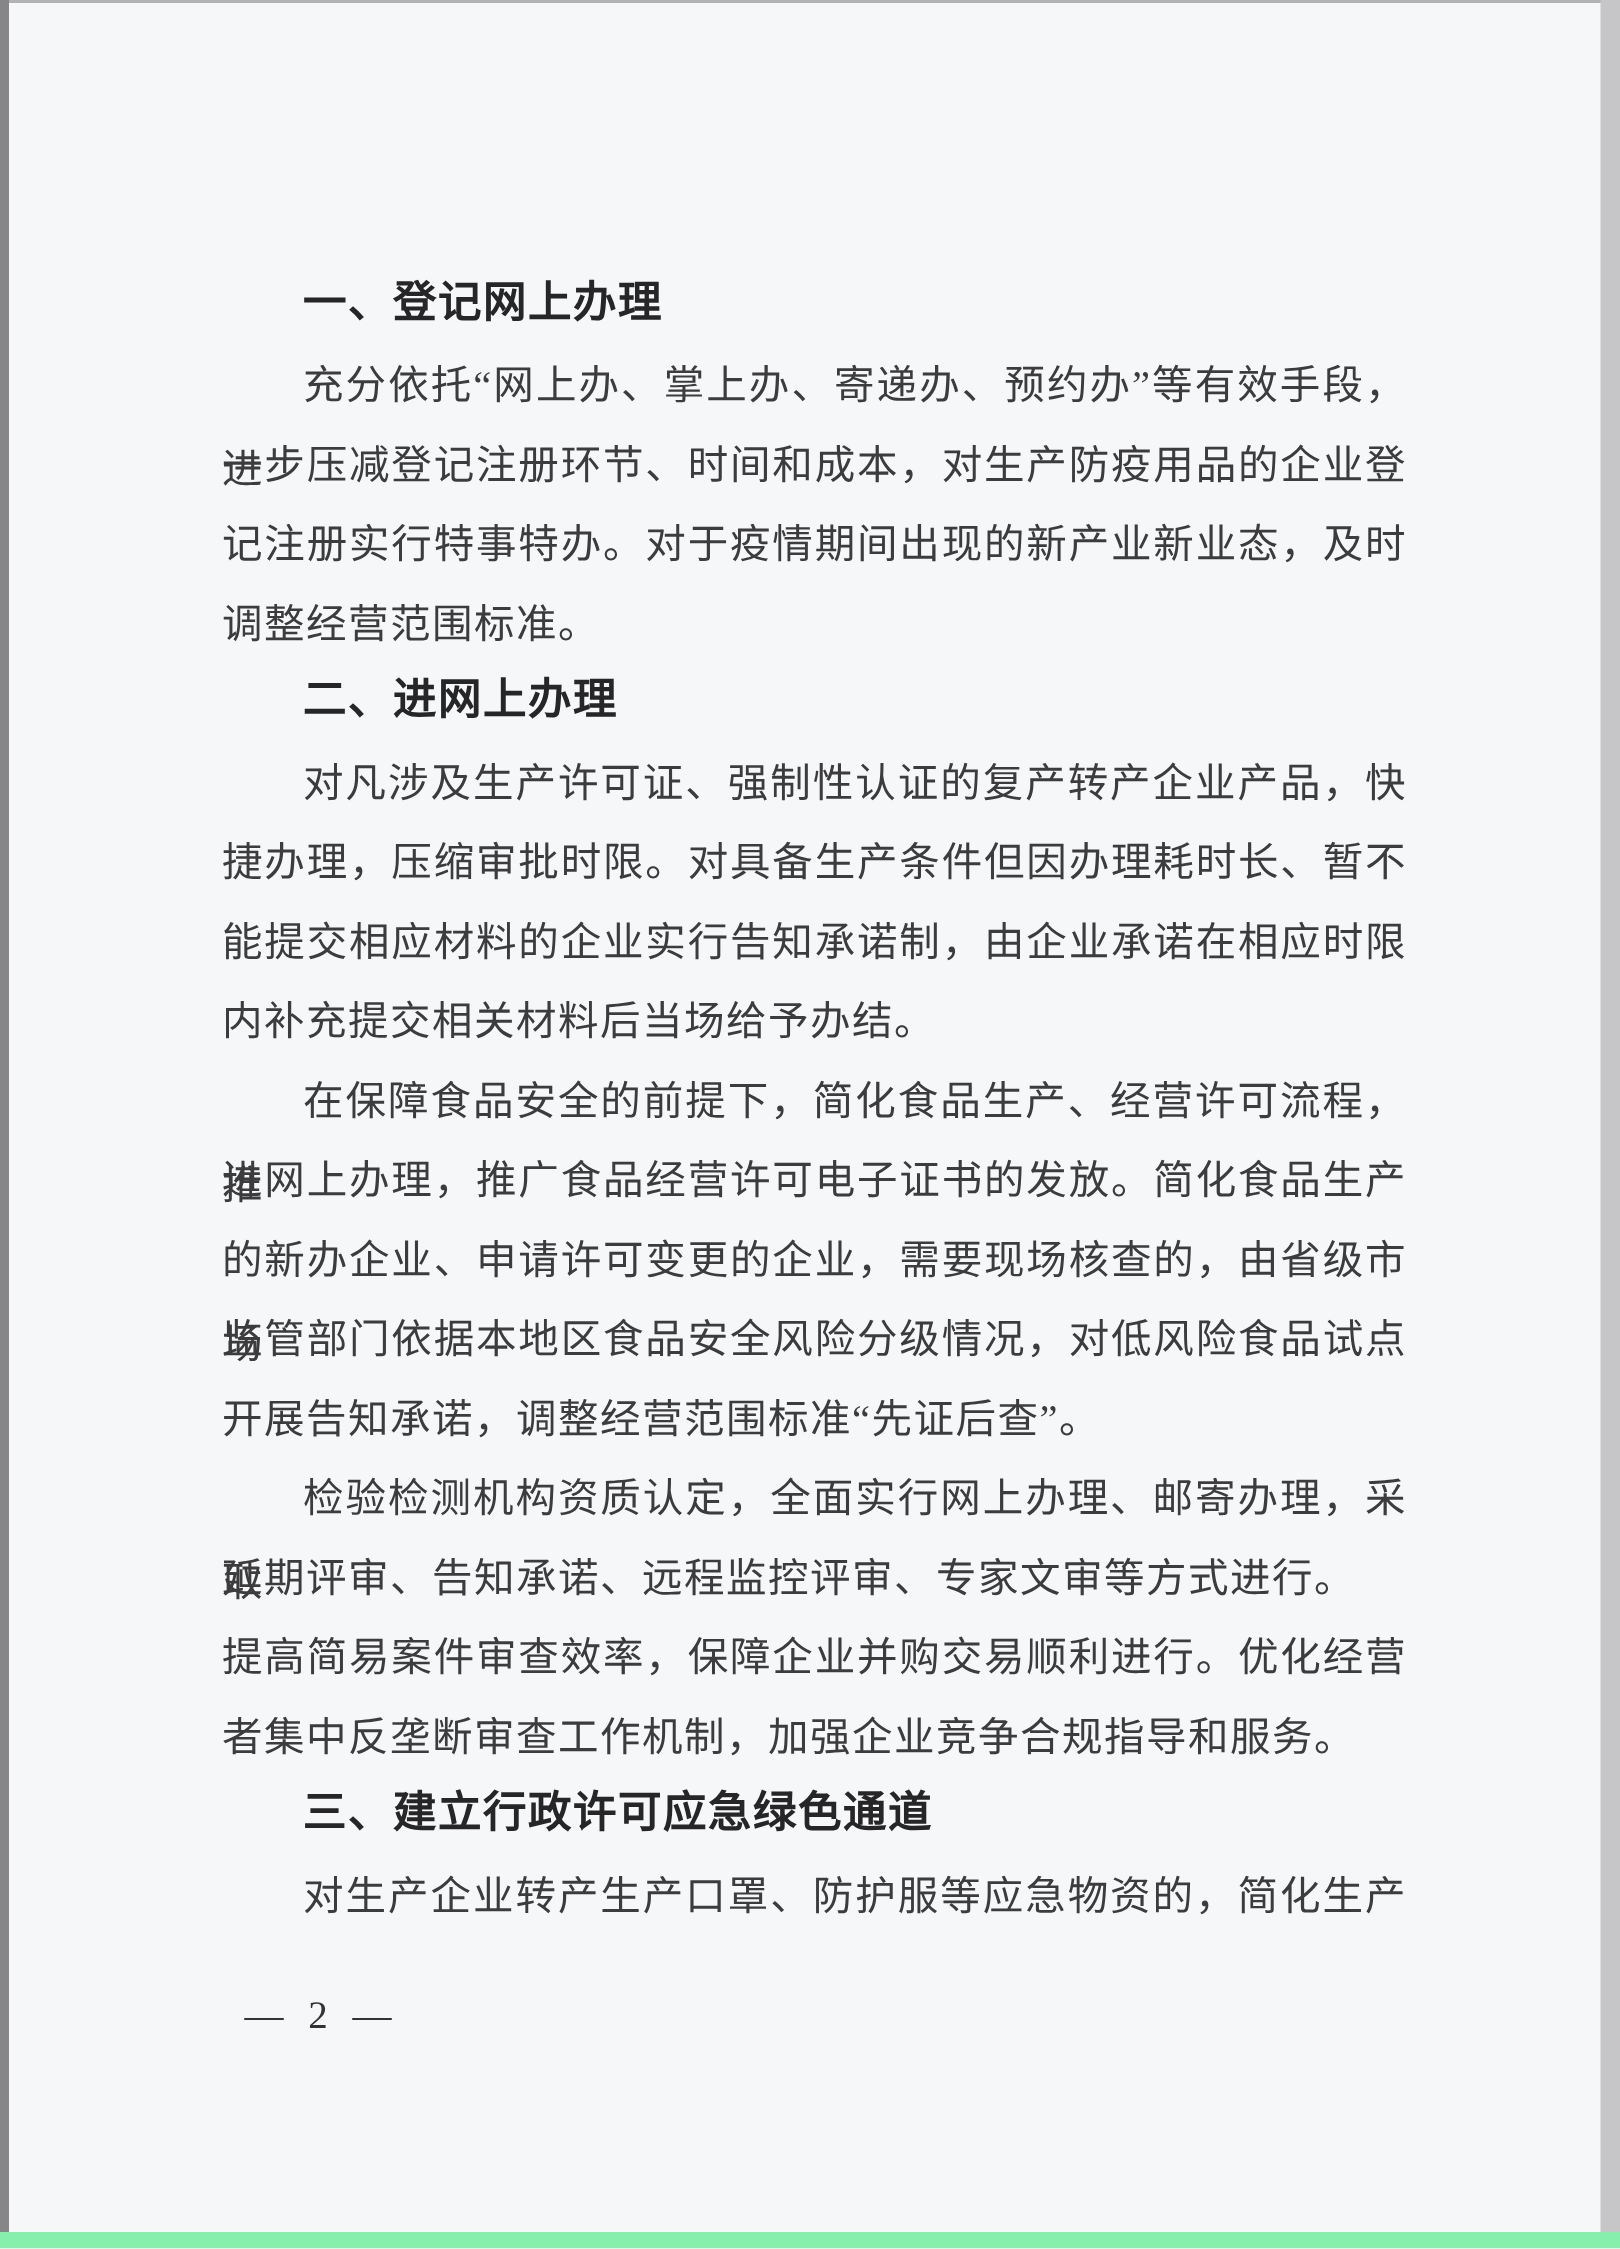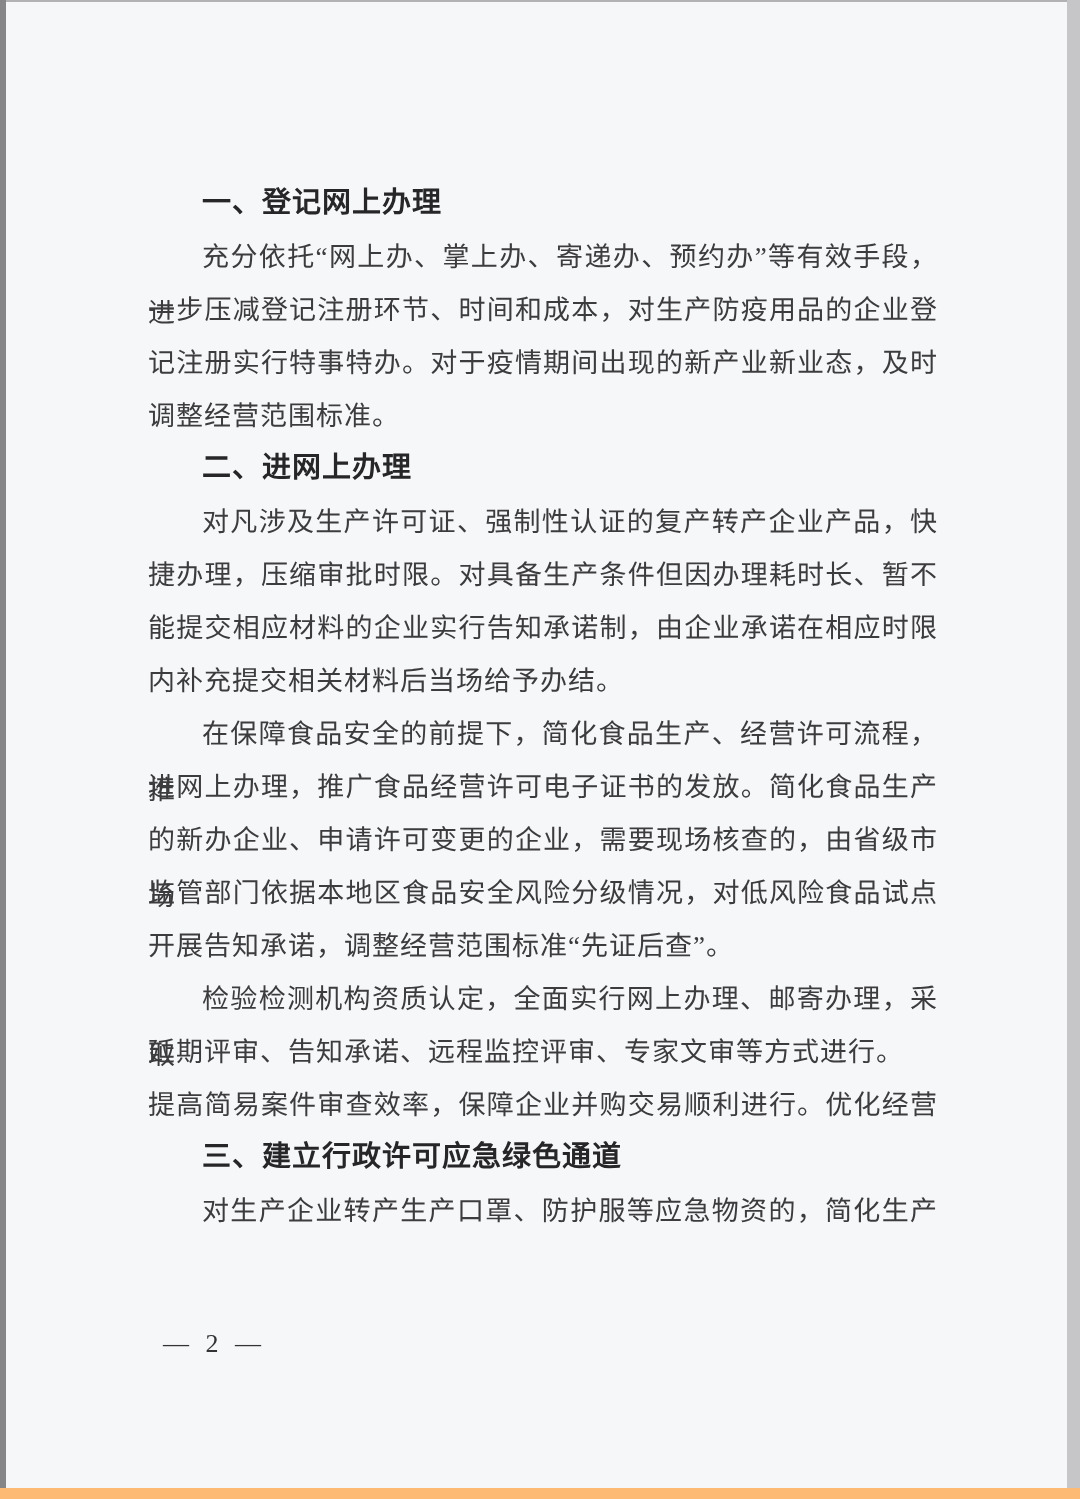--- a/index.html
+++ b/index.html
@@ -7,21 +7,21 @@
     padding: 0;
     width: 1080px;
     height: 1499px;
     overflow: hidden;
     background: #ffffff;
   }
   .scan {
     position: relative;
     width: 1080px;
     height: 1499px;
-    background: #fdba74;
+    background: #86efac;
   }
   .paper {
     position: absolute;
     left: 0; top: 0;
     width: 1080px;
     height: 1488px;
     background: #f6f7f8;
   }
   .edge-top {
     position: absolute;
@@ -105,18 +105,19 @@
     <div class="line fill">能提交相应材料的企业实行告知承诺制，由企业承诺在相应时限</div>
     <div class="line">内补充提交相关材料后当场给予办结。</div>
     <div class="line indent fill">在保障食品安全的前提下，简化食品生产、经营许可流程，推</div>
     <div class="line fill">进网上办理，推广食品经营许可电子证书的发放。简化食品生产</div>
     <div class="line fill">的新办企业、申请许可变更的企业，需要现场核查的，由省级市场</div>
     <div class="line fill">监管部门依据本地区食品安全风险分级情况，对低风险食品试点</div>
     <div class="line">开展告知承诺，调整经营范围标准“先证后查”。</div>
     <div class="line indent fill">检验检测机构资质认定，全面实行网上办理、邮寄办理，采取</div>
     <div class="line">延期评审、告知承诺、远程监控评审、专家文审等方式进行。</div>
     <div class="line fill">提高简易案件审查效率，保障企业并购交易顺利进行。优化经营</div>
+    <div class="line">者集中反垄断审查工作机制，加强企业竞争合规指导和服务。</div>
     <div class="heading">三、建立行政许可应急绿色通道</div>
     <div class="line indent fill">对生产企业转产生产口罩、防护服等应急物资的，简化生产</div>
   </main>
 
   <div class="page-number">— 2 —</div>
 </div>
 
 </body></html>

